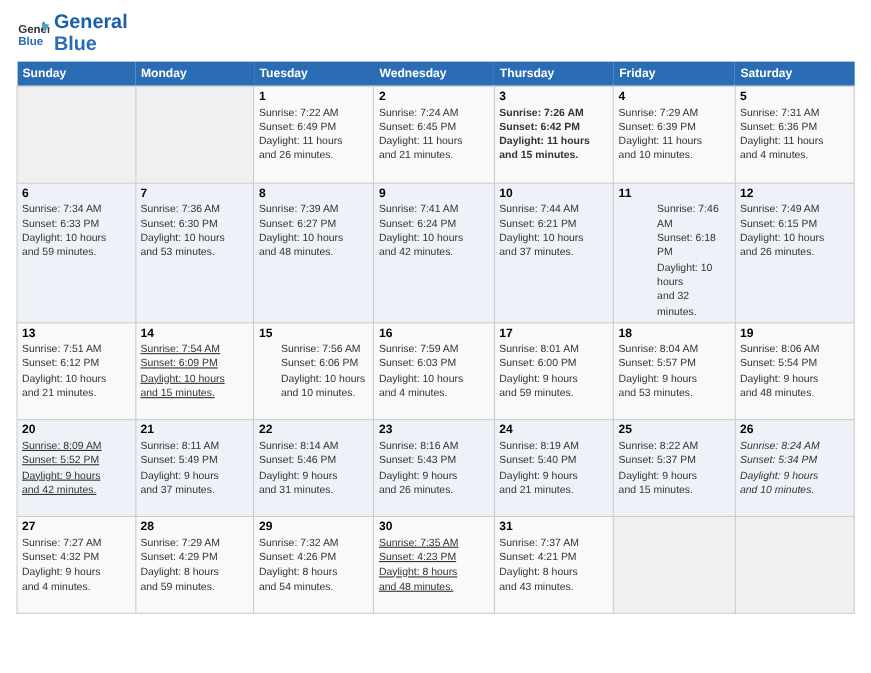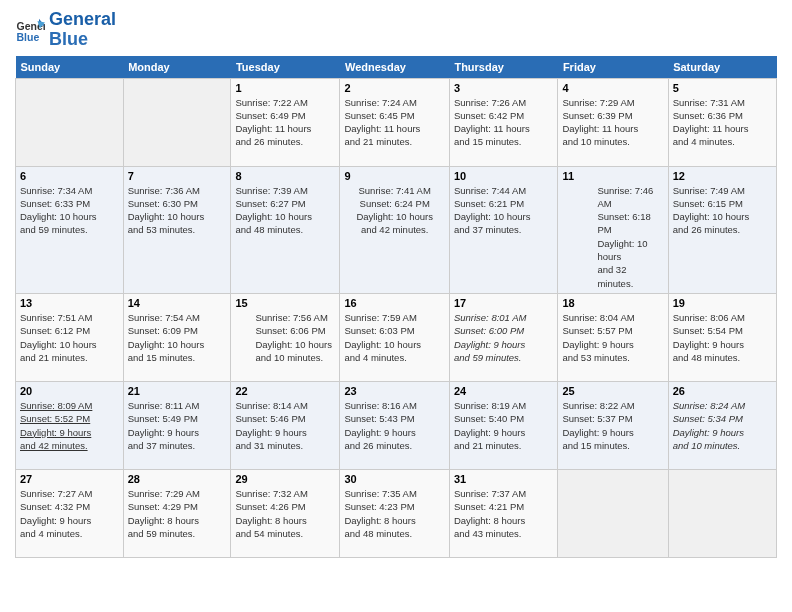--- a/index.html
+++ b/index.html
@@ -139,21 +139,21 @@
           </td>
           <td>
             <span class="day-num">2</span>
             <div class="day-info" style="white-space: pre-line;">Sunrise: 7:24 AM
 Sunset: 6:45 PM
 Daylight: 11 hours
 and 21 minutes.</div>
           </td>
           <td>
             <span class="day-num">3</span>
-            <div class="day-info" style="white-space: pre-line;">Sunrise: 7:26 AM
+            <div class="day-info" style="white-space: pre-line; font-weight: bold;">Sunrise: 7:26 AM
 Sunset: 6:42 PM
 Daylight: 11 hours
 and 15 minutes.</div>
           </td>
           <td>
             <span class="day-num">4</span>
             <div class="day-info" style="white-space: pre-line;">Sunrise: 7:29 AM
 Sunset: 6:39 PM
 Daylight: 11 hours
 and 10 minutes.</div>
@@ -183,21 +183,21 @@
           </td>
           <td>
             <span class="day-num">8</span>
             <div class="day-info" style="white-space: pre-line;">Sunrise: 7:39 AM
 Sunset: 6:27 PM
 Daylight: 10 hours
 and 48 minutes.</div>
           </td>
           <td>
             <span class="day-num">9</span>
-            <div class="day-info" style="white-space: pre-line; text-align: center;">Sunrise: 7:41 AM
+            <div class="day-info" style="white-space: pre-line;">Sunrise: 7:41 AM
 Sunset: 6:24 PM
 Daylight: 10 hours
 and 42 minutes.</div>
           </td>
           <td>
             <span class="day-num">10</span>
             <div class="day-info" style="white-space: pre-line;">Sunrise: 7:44 AM
 Sunset: 6:21 PM
 Daylight: 10 hours
 and 37 minutes.</div>
@@ -220,42 +220,42 @@
         <tr>
           <td>
             <span class="day-num">13</span>
             <div class="day-info" style="white-space: pre-line;">Sunrise: 7:51 AM
 Sunset: 6:12 PM
 Daylight: 10 hours
 and 21 minutes.</div>
           </td>
           <td>
             <span class="day-num">14</span>
-            <div class="day-info" style="white-space: pre-line;">Sunrise: 7:54 AM
+            <div class="day-info" style="white-space: pre-line; text-decoration: underline;">Sunrise: 7:54 AM
 Sunset: 6:09 PM
 Daylight: 10 hours
 and 15 minutes.</div>
           </td>
           <td>
             <span class="day-num">15</span>
             <div class="day-info" style="white-space: pre-line; margin-left: 20px;">Sunrise: 7:56 AM
 Sunset: 6:06 PM
 Daylight: 10 hours
 and 10 minutes.</div>
           </td>
           <td>
             <span class="day-num">16</span>
             <div class="day-info" style="white-space: pre-line;">Sunrise: 7:59 AM
 Sunset: 6:03 PM
 Daylight: 10 hours
 and 4 minutes.</div>
           </td>
           <td>
             <span class="day-num">17</span>
-            <div class="day-info" style="white-space: pre-line; font-style: italic;">Sunrise: 8:01 AM
+            <div class="day-info" style="white-space: pre-line;">Sunrise: 8:01 AM
 Sunset: 6:00 PM
 Daylight: 9 hours
 and 59 minutes.</div>
           </td>
           <td>
             <span class="day-num">18</span>
             <div class="day-info" style="white-space: pre-line;">Sunrise: 8:04 AM
 Sunset: 5:57 PM
 Daylight: 9 hours
 and 53 minutes.</div>
@@ -336,21 +336,21 @@
           </td>
           <td>
             <span class="day-num">29</span>
             <div class="day-info" style="white-space: pre-line;">Sunrise: 7:32 AM
 Sunset: 4:26 PM
 Daylight: 8 hours
 and 54 minutes.</div>
           </td>
           <td>
             <span class="day-num">30</span>
-            <div class="day-info" style="white-space: pre-line;">Sunrise: 7:35 AM
+            <div class="day-info" style="white-space: pre-line; text-decoration: underline;">Sunrise: 7:35 AM
 Sunset: 4:23 PM
 Daylight: 8 hours
 and 48 minutes.</div>
           </td>
           <td>
             <span class="day-num">31</span>
             <div class="day-info" style="white-space: pre-line;">Sunrise: 7:37 AM
 Sunset: 4:21 PM
 Daylight: 8 hours
 and 43 minutes.</div>

